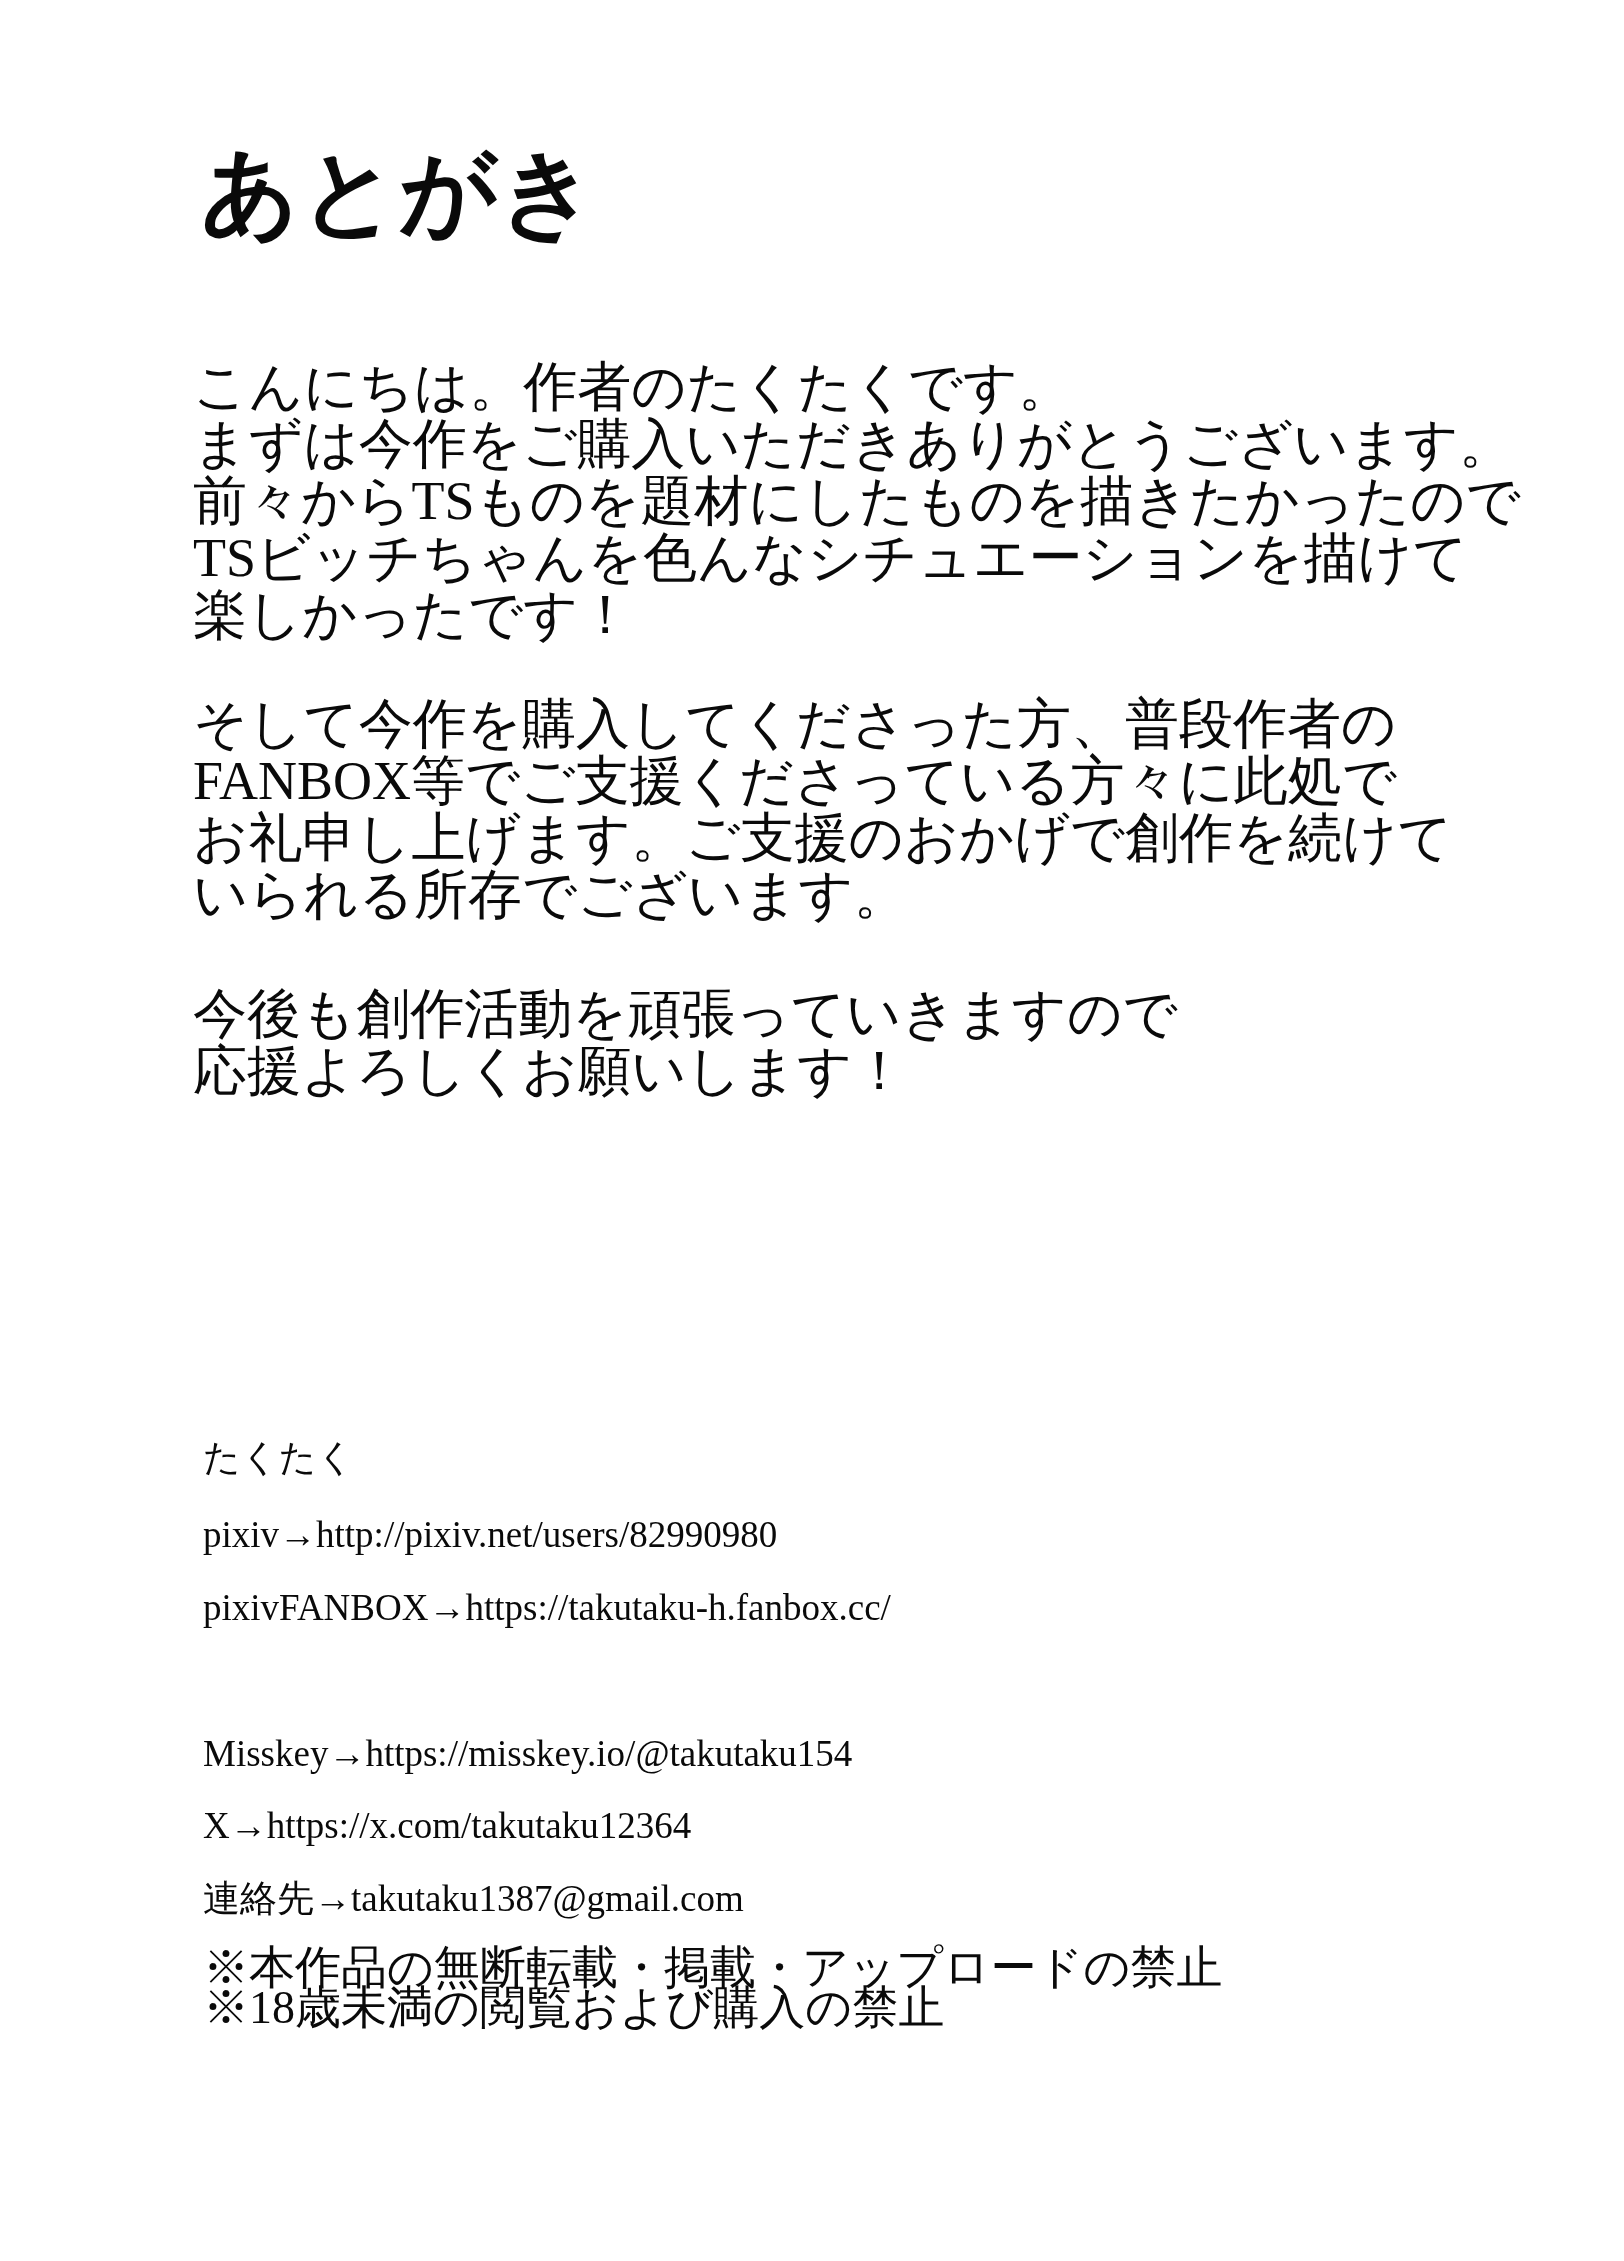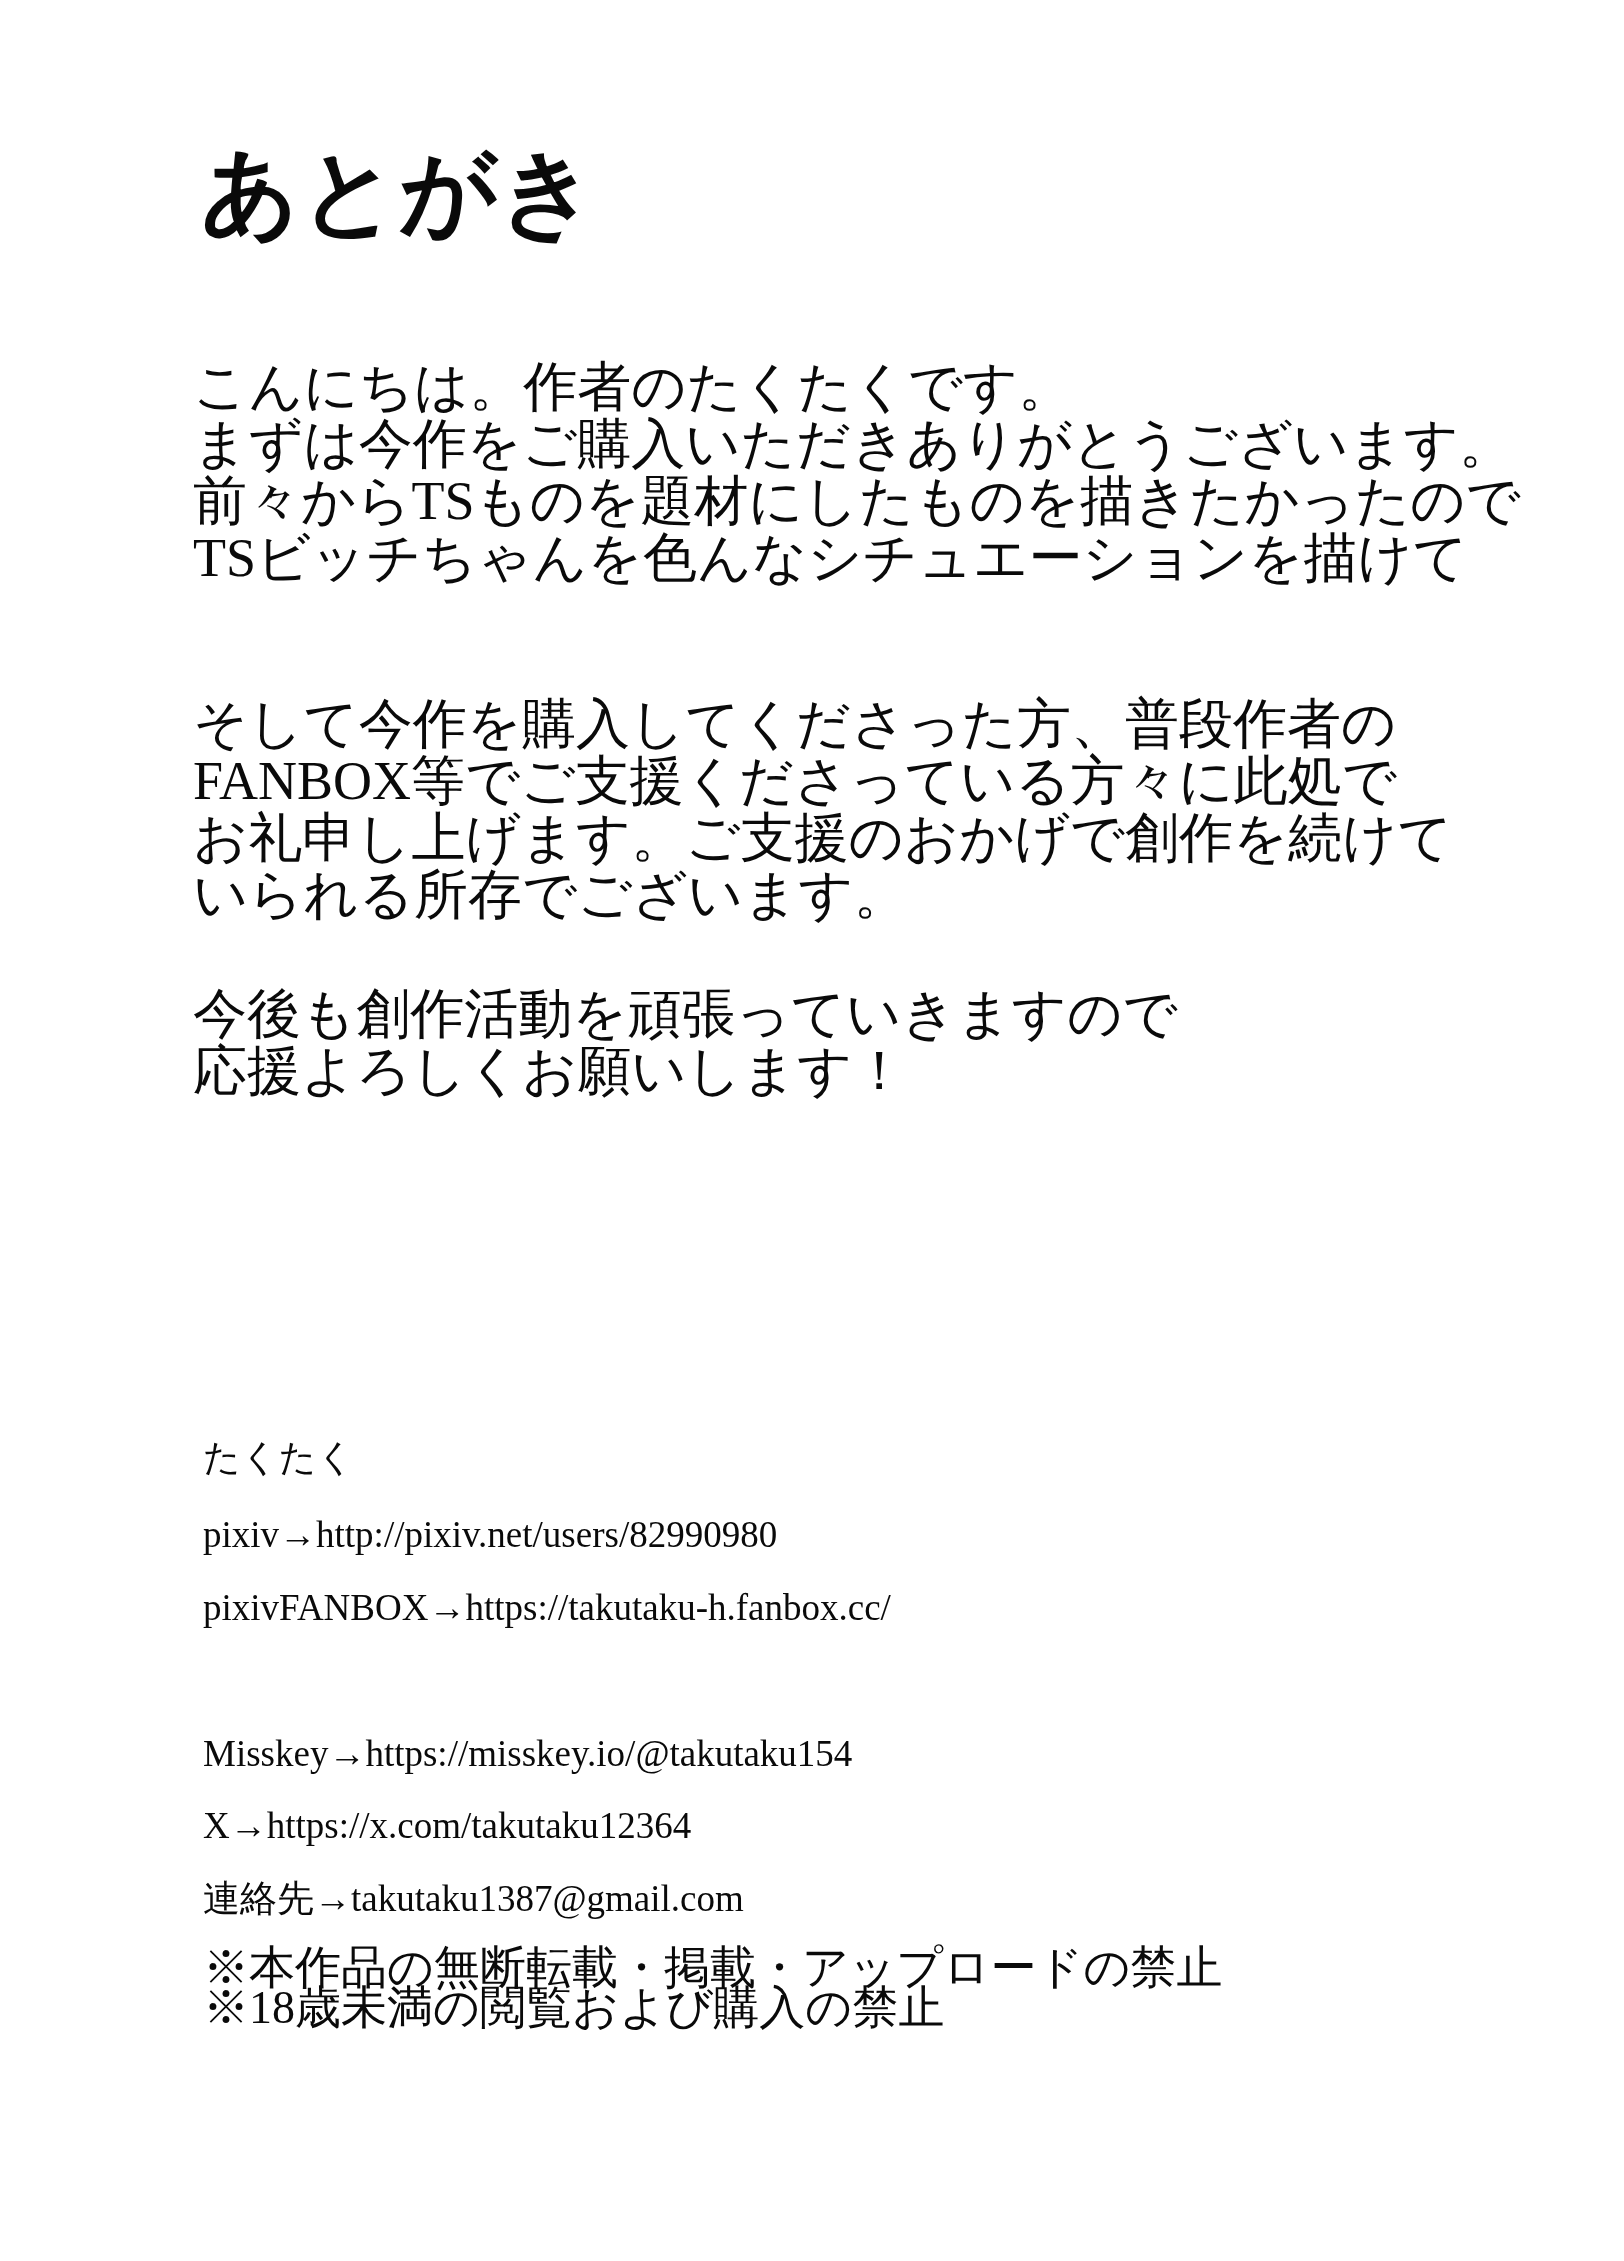--- a/index.html
+++ b/index.html
@@ -55,20 +55,21 @@
 
 <div class="page">
 
   <h1 class="title">あとがき</h1>
 
   <div class="para" style="top:359px">
     <div>こんにちは。作者のたくたくです。</div>
     <div>まずは今作をご購入いただきありがとうございます。</div>
     <div>前々からTSものを題材にしたものを描きたかったので</div>
     <div>TSビッチちゃんを色んなシチュエーションを描けて</div>
+    <div>楽しかったです！</div>
   </div>
 
   <div class="para" style="top:696px">
     <div>そして今作を購入してくださった方、普段作者の</div>
     <div>FANBOX等でご支援くださっている方々に此処で</div>
     <div>お礼申し上げます。ご支援のおかげで創作を続けて</div>
     <div>いられる所存でございます。</div>
   </div>
 
   <div class="para" style="top:986px">

